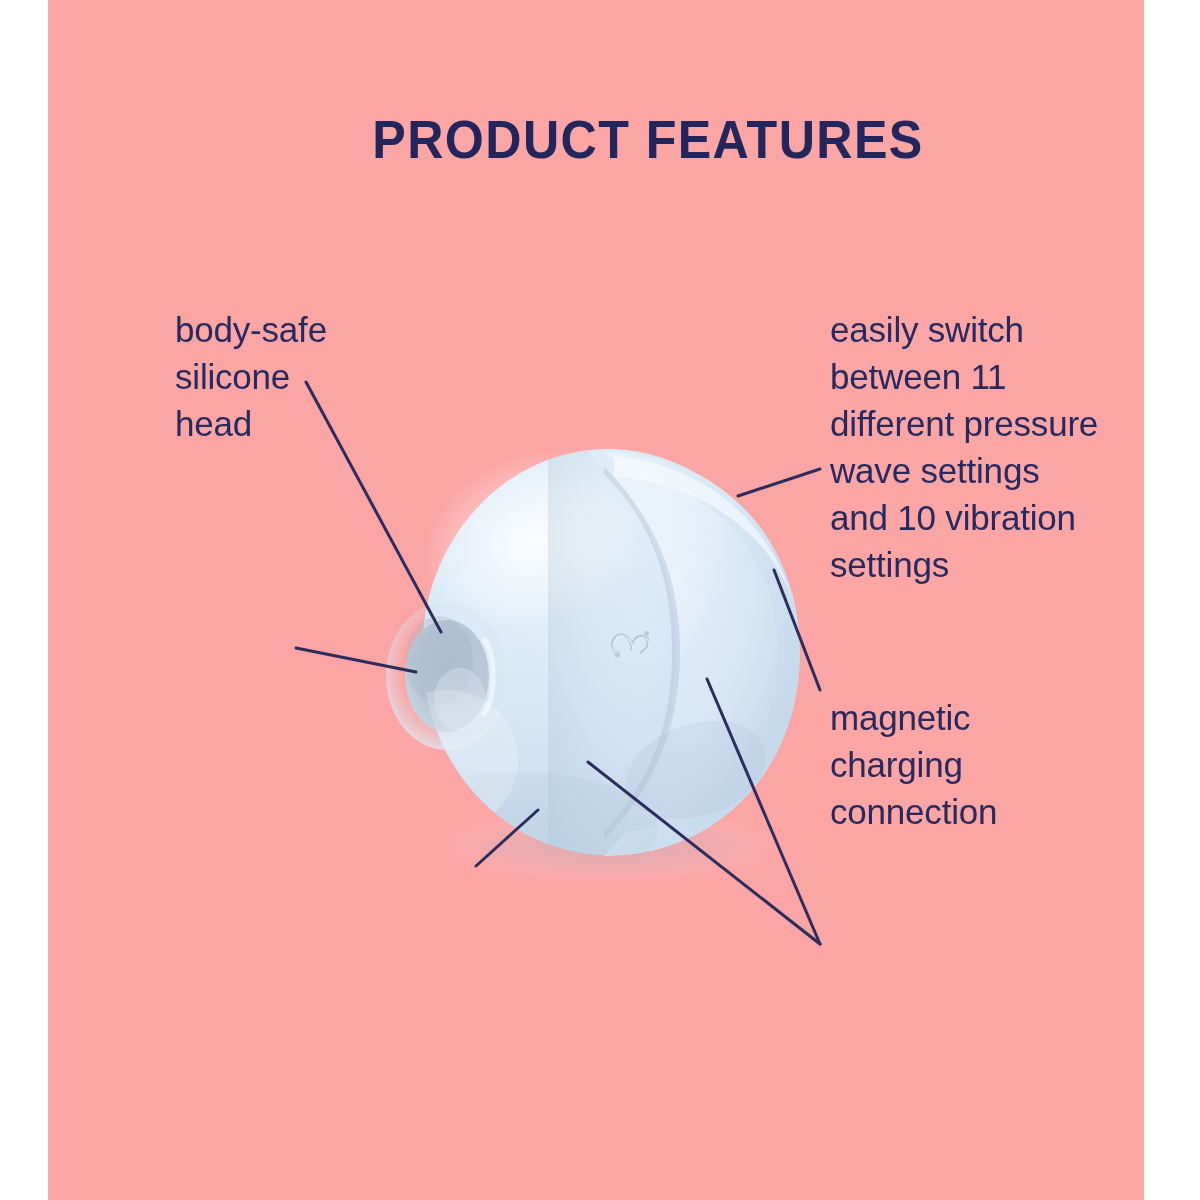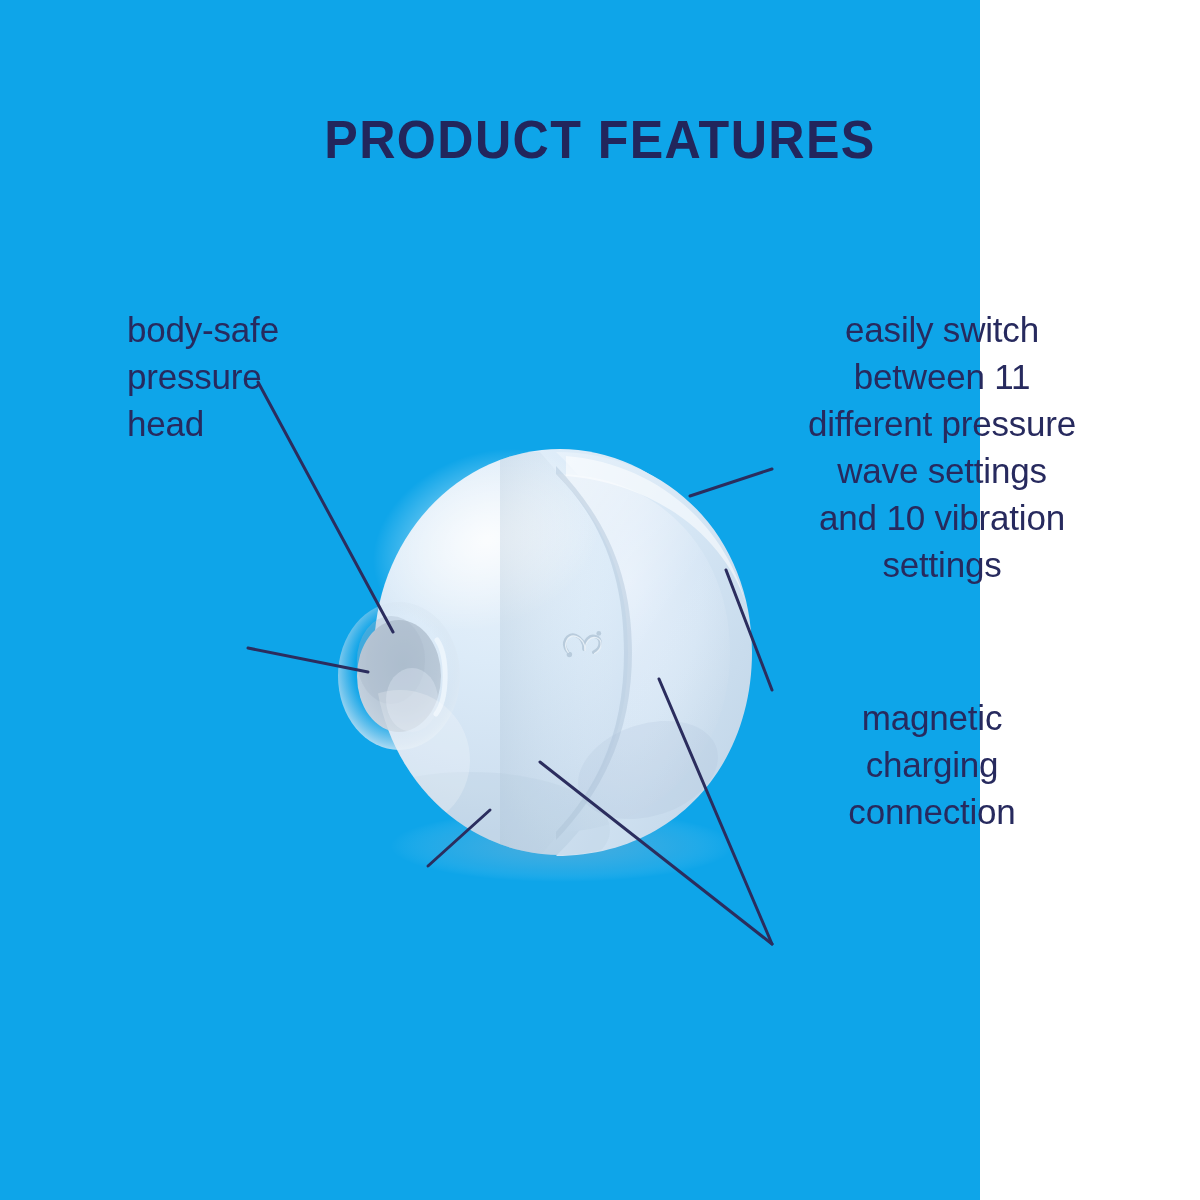--- a/index.html
+++ b/index.html
@@ -8,23 +8,24 @@
   }
   body {
     width: 1200px;
     height: 1200px;
     background: #ffffff;
     font-family: "Liberation Sans", sans-serif;
     overflow: hidden;
   }
   #infographic {
     position: relative;
-    width: 980px;
+    width: 1096px;
     height: 1200px;
-    background: #0ea5e9;
+    background: #fca5a5;
+    margin-left: 48px;
   }
 
   
   .title {
     position: absolute;
     left: 0;
     top: 108px;
     width: 1200px;
     text-align: center;
     font-family: "Liberation Sans", sans-serif;
@@ -41,21 +42,21 @@
     position: absolute;
     font-family: "Liberation Sans", sans-serif;
     font-weight: normal;
     font-size: 35px;
     line-height: 47px;
     color: #272a5e;
     white-space: pre-line;
     letter-spacing: -0.2px;
   }
   .label-left  { text-align: left; }
-  .label-right { text-align: center; }
+  .label-right { text-align: left; }
 
   #label-body-safe          { left: 127px; top: 306px; width: 300px; }
   #label-playful            { left: 127px; top: 597px; width: 270px; }
   #label-clitoral           { left: 127px; top: 856px; width: 360px; }
   #label-settings           { left: 782px; top: 306px; width: 320px; }
   #label-magnetic           { left: 782px; top: 694px; width: 300px; }
   #label-motors             { left: 782px; top: 900px; width: 320px; }
 
   
   #product-svg, #leader-svg {
@@ -223,21 +224,21 @@
       <line x1="248" y1="648" x2="368" y2="672"></line>
       <line x1="428" y1="866" x2="490" y2="810"></line>
       <line x1="772" y1="469" x2="690" y2="496"></line>
       <line x1="772" y1="690" x2="726" y2="570"></line>
       <line x1="772" y1="944" x2="659" y2="679"></line>
       <line x1="772" y1="944" x2="540" y2="762"></line>
     </g>
   </svg>
 
   <div class="label label-left" id="label-body-safe">body-safe
-pressure
+silicone
 head</div>
 
 
 
   <div class="label label-right" id="label-settings">easily switch
 between 11
 different pressure
 wave settings
 and 10 vibration
 settings</div>

